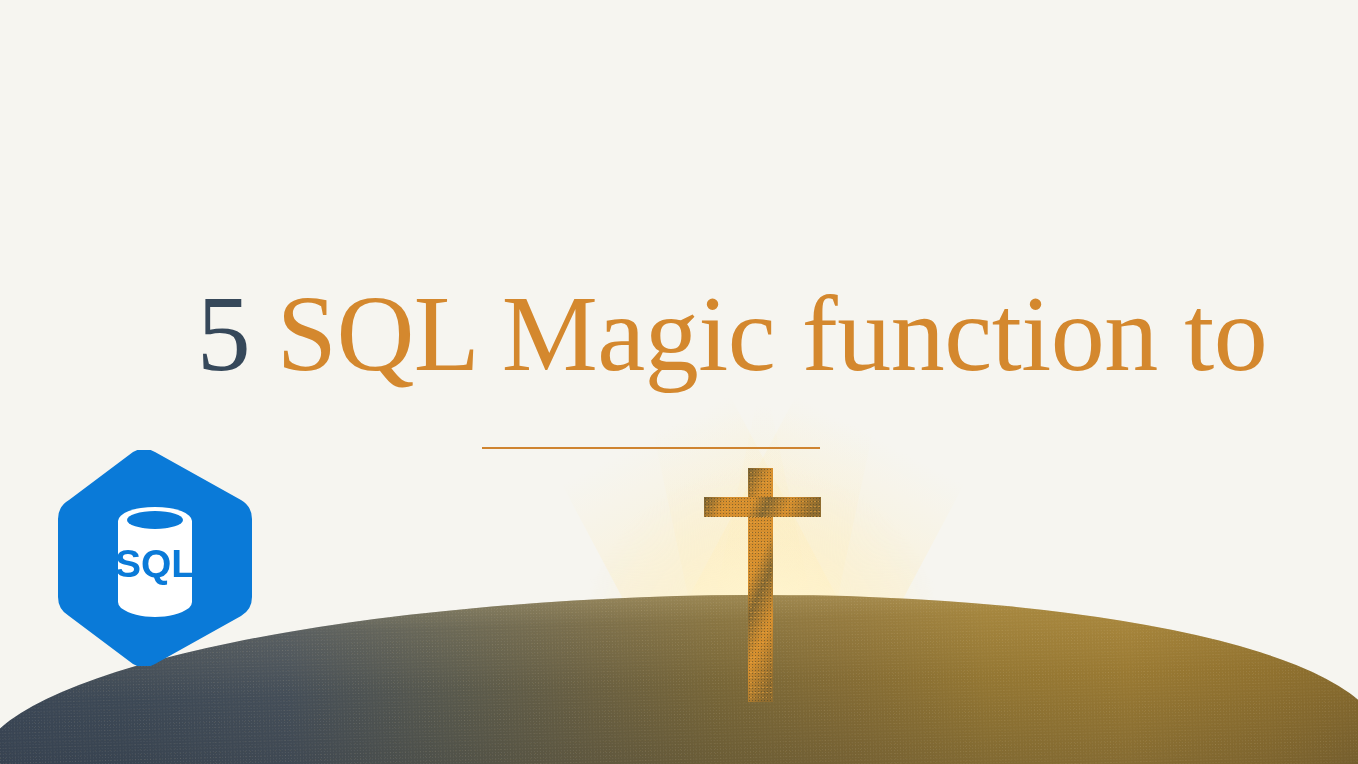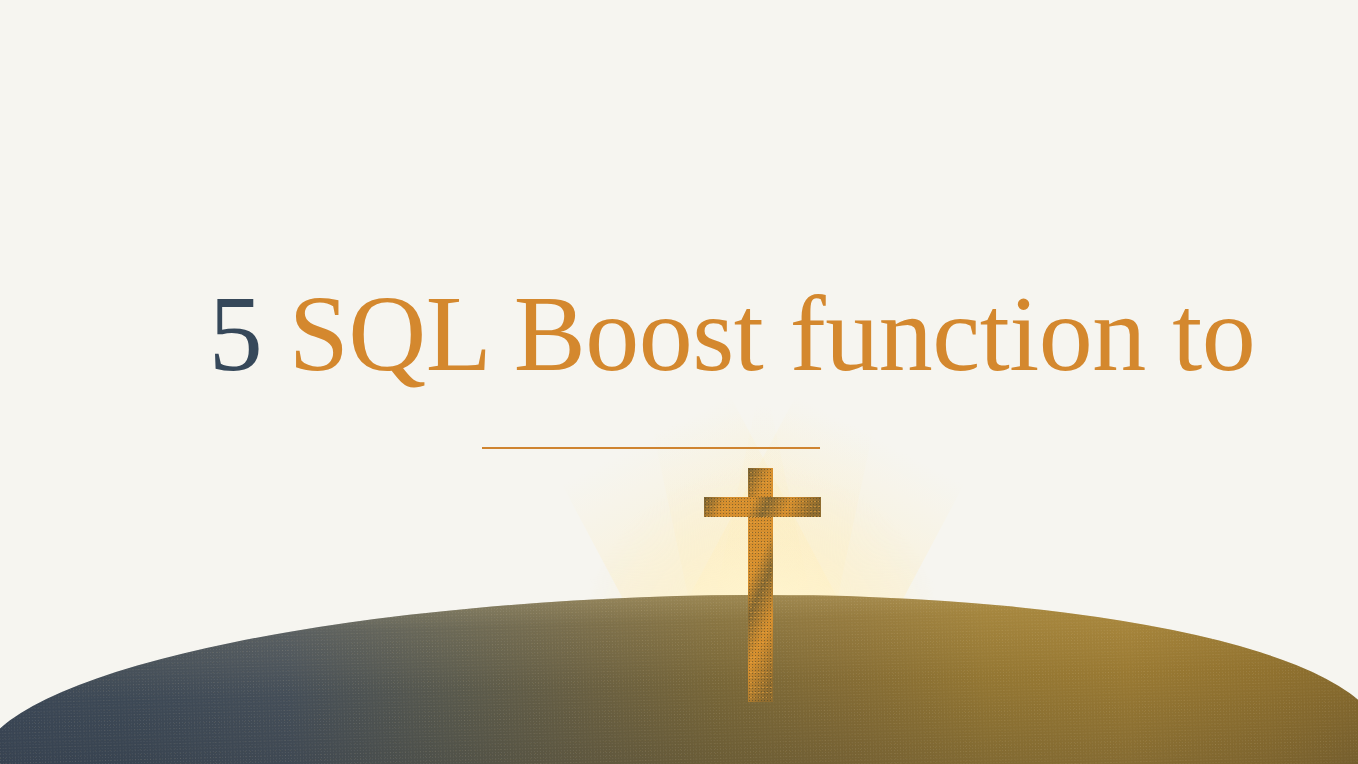--- a/index.html
+++ b/index.html
@@ -203,19 +203,28 @@
       <div class="beam beam-v">
         <div class="beam-grain"></div>
       </div>
       <div class="beam beam-h">
         <div class="beam-grain"></div>
       </div>
     </div>
   </div>
 
   <div class="headline">
-    <span class="num">5</span><span> SQL Boost function to</span>
+    <span class="num">5</span><span> SQL Magic function to</span>
   </div>
 
   <div class="rule"></div>
 
+  <div class="logo">
+    <svg viewBox="0 0 200 216" xmlns="http://www.w3.org/2000/svg" aria-hidden="true">
+      <path d="M100 2 L186 50 a22 22 0 0 1 11 19 L197 147 a22 22 0 0 1 -11 19 L100 214 a22 22 0 0 1 -22 0 L14 166 a22 22 0 0 1 -11 -19 L3 69 a22 22 0 0 1 11 -19 L78 2 a22 22 0 0 1 22 0 Z" fill="#0a7ad8"></path>
+      <path d="M63 71 h74 v81 a8 8 0 0 1 -3 6 c-8 6 -21 9 -34 9 s-26 -3 -34 -9 a8 8 0 0 1 -3 -6 Z" fill="#ffffff"></path>
+      <ellipse cx="100" cy="71" rx="37" ry="14" fill="#ffffff"></ellipse>
+      <ellipse cx="100" cy="70" rx="28" ry="9" fill="#0a7ad8"></ellipse>
+      <text x="100" y="127" text-anchor="middle" font-family="Liberation Sans, DejaVu Sans, sans-serif" font-size="39" font-weight="bold" fill="#0a7ad8">SQL</text>
+    </svg>
+  </div>
 
 </div>
 
 </body></html>

